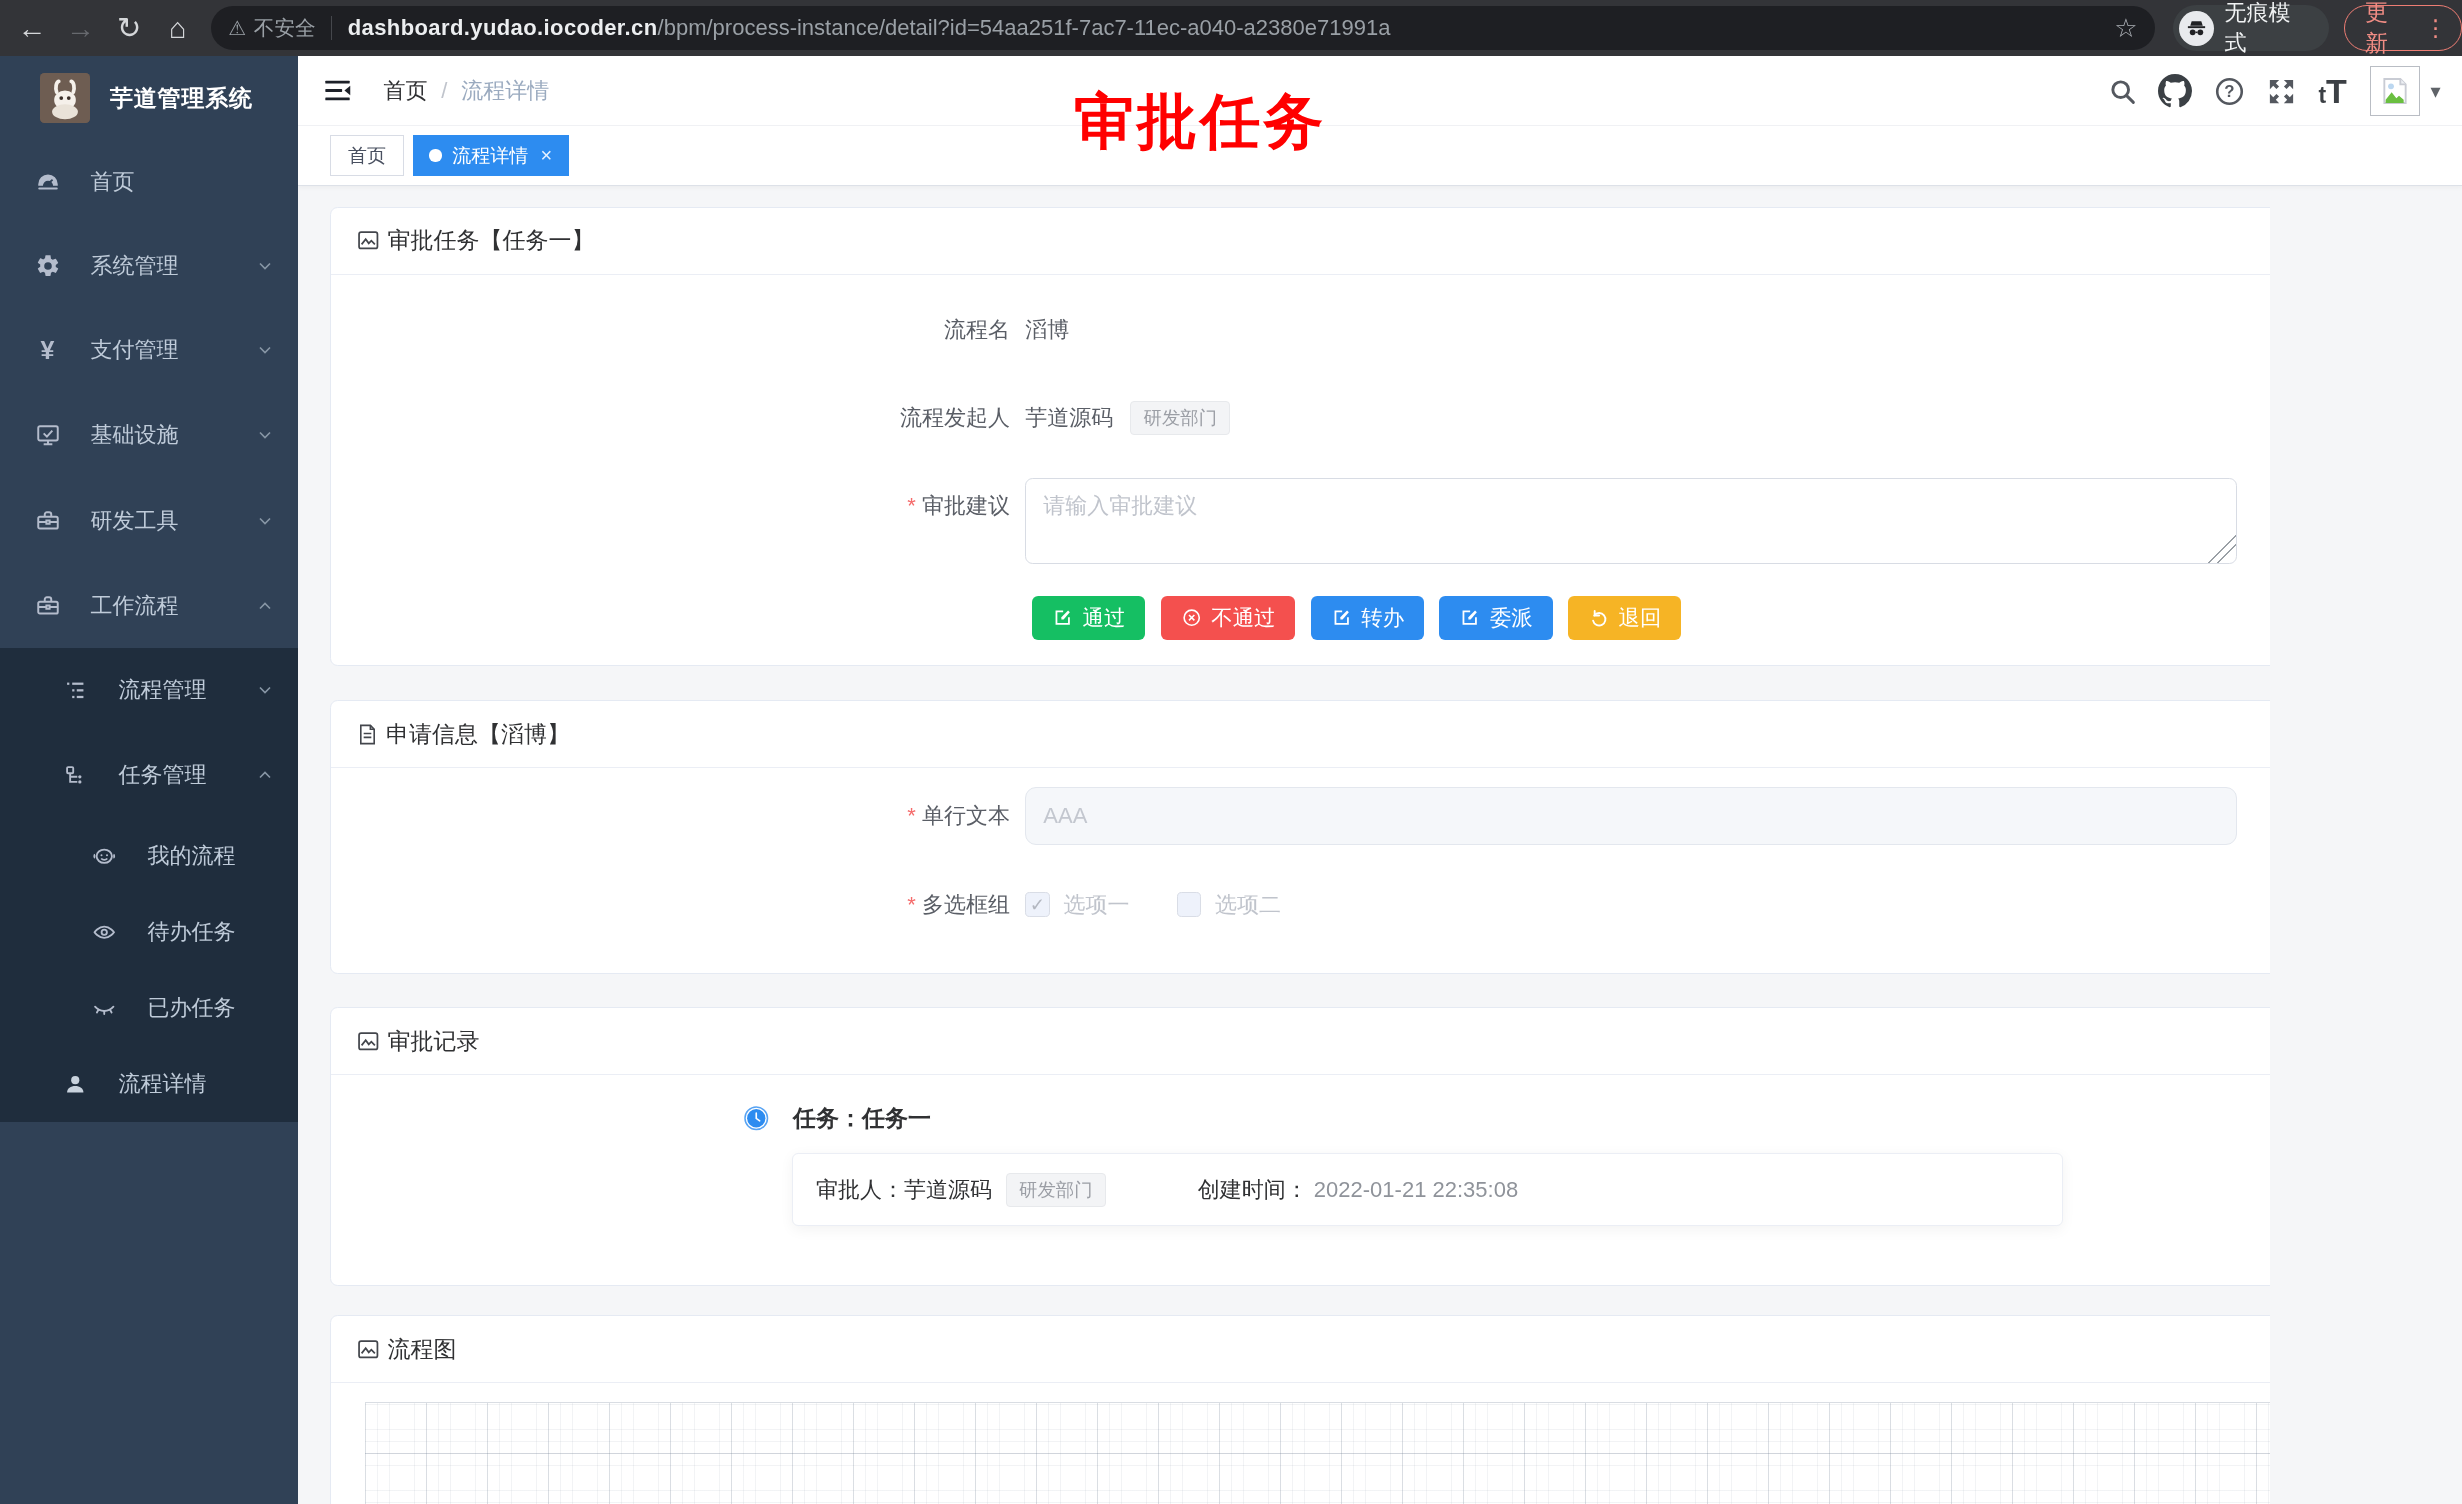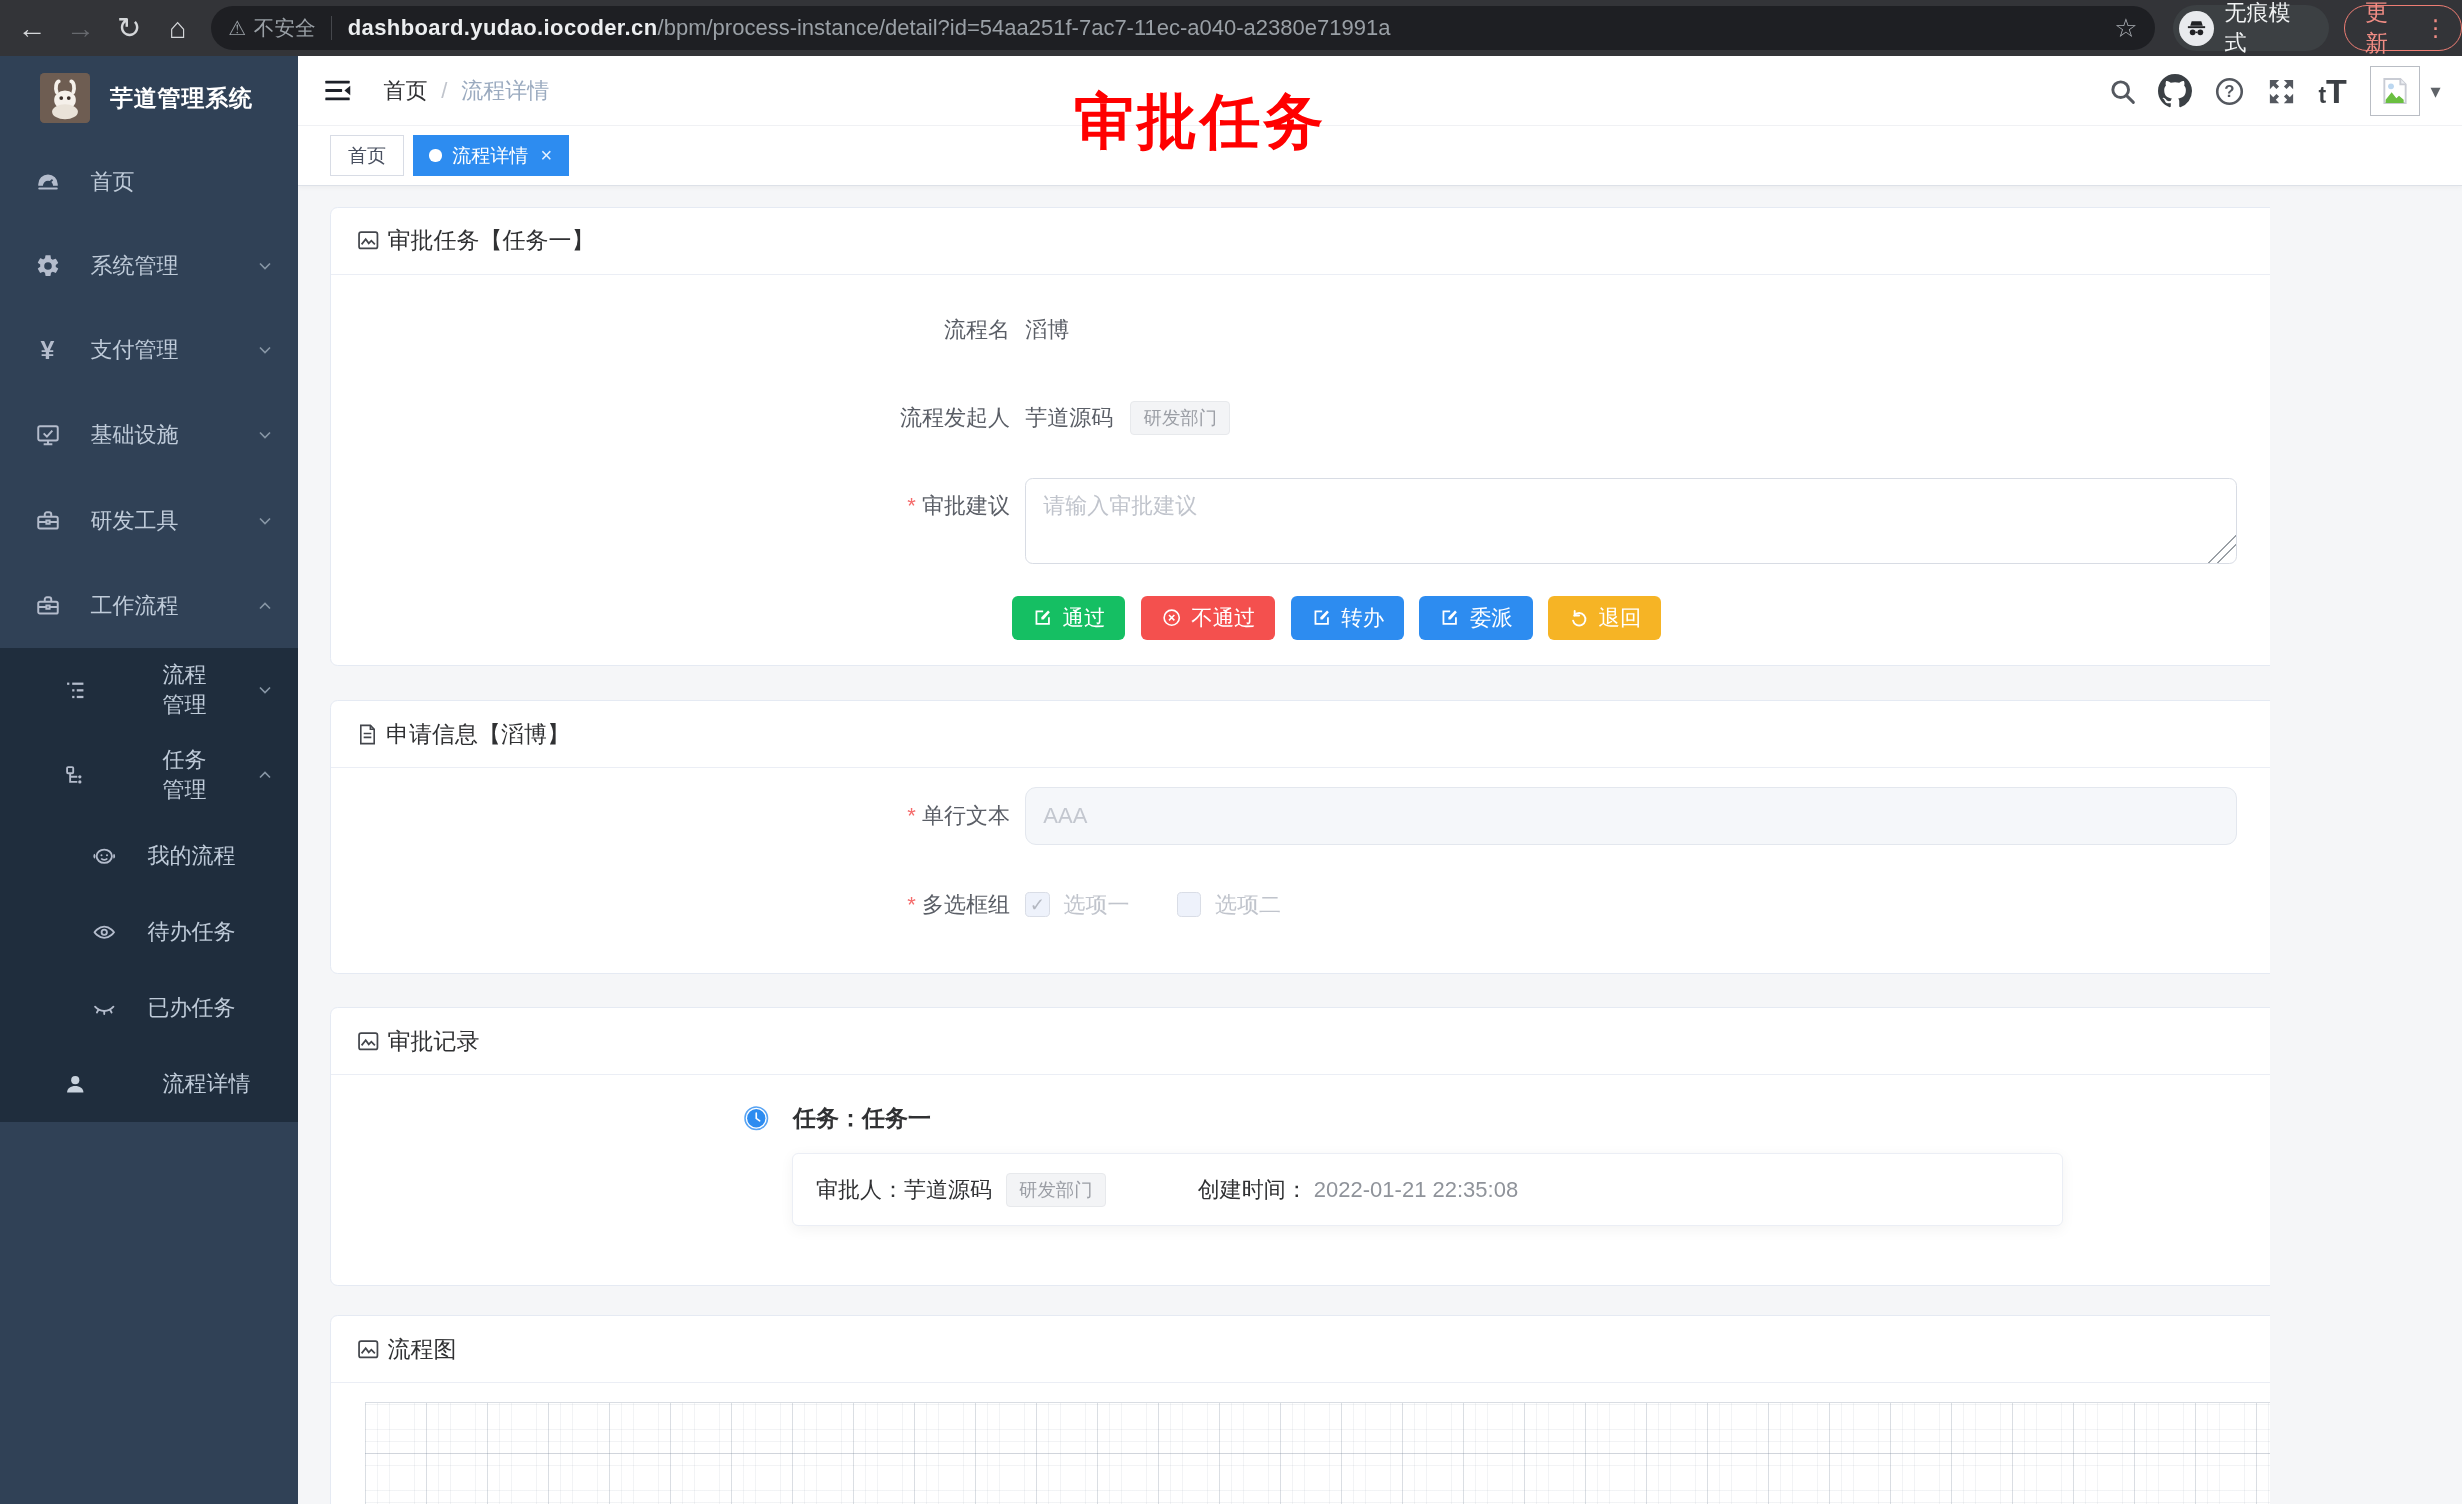--- a/index.html
+++ b/index.html
@@ -27,21 +27,21 @@
   
   .sidebar { position:absolute; left:0; top:56px; width:298px; height:1449px; background:#304156; z-index:40; }
   .logo-row { height:84px; display:flex; align-items:center; padding-left:40px; }
   .logo-img { width:50px; height:50px; border-radius:4.6px; overflow:hidden; background:#5d4f46; flex:0 0 auto; }
   .logo-title { color:#ffffff; font-size:23px; font-weight:bold; margin-left:20px; letter-spacing:0.8px; }
   .s-item { display:flex; align-items:center; height:84px; color:#bfcbd9; font-size:22px; cursor:pointer; }
   .s-item .ic { width:31px; display:flex; justify-content:center; color:#b4bccc; flex:0 0 auto; }
   .s-item .lbl { margin-left:27.5px; }
   .s-item .chev { margin-left:auto; margin-right:23px; color:#8796a5; display:flex; }
   .lv1 { padding-left:32px; }
-  .lv2 { padding-left:60px;gap:44px; }
+  .lv2 { padding-left:60px; }
   .lv3 { padding-left:89px; height:76px; }
   .submenu { background:#1f2d3d; }
   .submenu .lv2.short { height:76px; }
   .yen-glyph { font-size:25px; color:#b4bccc; font-weight:bold; }
 
   
   .navbar { position:absolute; left:298px; top:56px; width:2164px; height:70px; background:#ffffff; display:flex; align-items:center; z-index:30; border-bottom:0.8px solid #f0f1f4; }
   .hamburger { margin-left:24.5px; display:flex; cursor:pointer; }
   .crumb { display:flex; align-items:center; margin-left:32px; font-size:22px; }
   .crumb-home { color:#303133; cursor:pointer; }
@@ -393,21 +393,21 @@
       <span class="fvalue">
         <span>芋道源码</span>
         <span class="tag-badge">研发部门</span>
       </span>
     </div>
     <div class="form-row comment-row" style="margin-top:43px">
       <span class="flabel req">审批建议</span>
       <textarea class="comment" placeholder="请输入审批建议" style=""></textarea>
     </div>
     <div class="btn-row" style="margin-top:32px">
-      <button class="a-btn" style="background-color: rgb(21, 191, 99);">
+      <button class="a-btn" style="background-color: rgb(21, 191, 99); margin-left: 20px;">
         <span class="bic">
             <svg width="21.4" height="21.4" viewBox="0 0 24 24" fill="#fff">
               <path d="M4 4h8.5v2H6v12h12v-6.5h2V20H4z"></path>
               <path d="M20 6 18 4l-7.5 7.5V14H13z"></path>
             </svg>
           </span>
         <span>通过</span>
       </button>
       <button class="a-btn" style="background-color: rgb(244, 80, 78);">
         <span class="bic">

